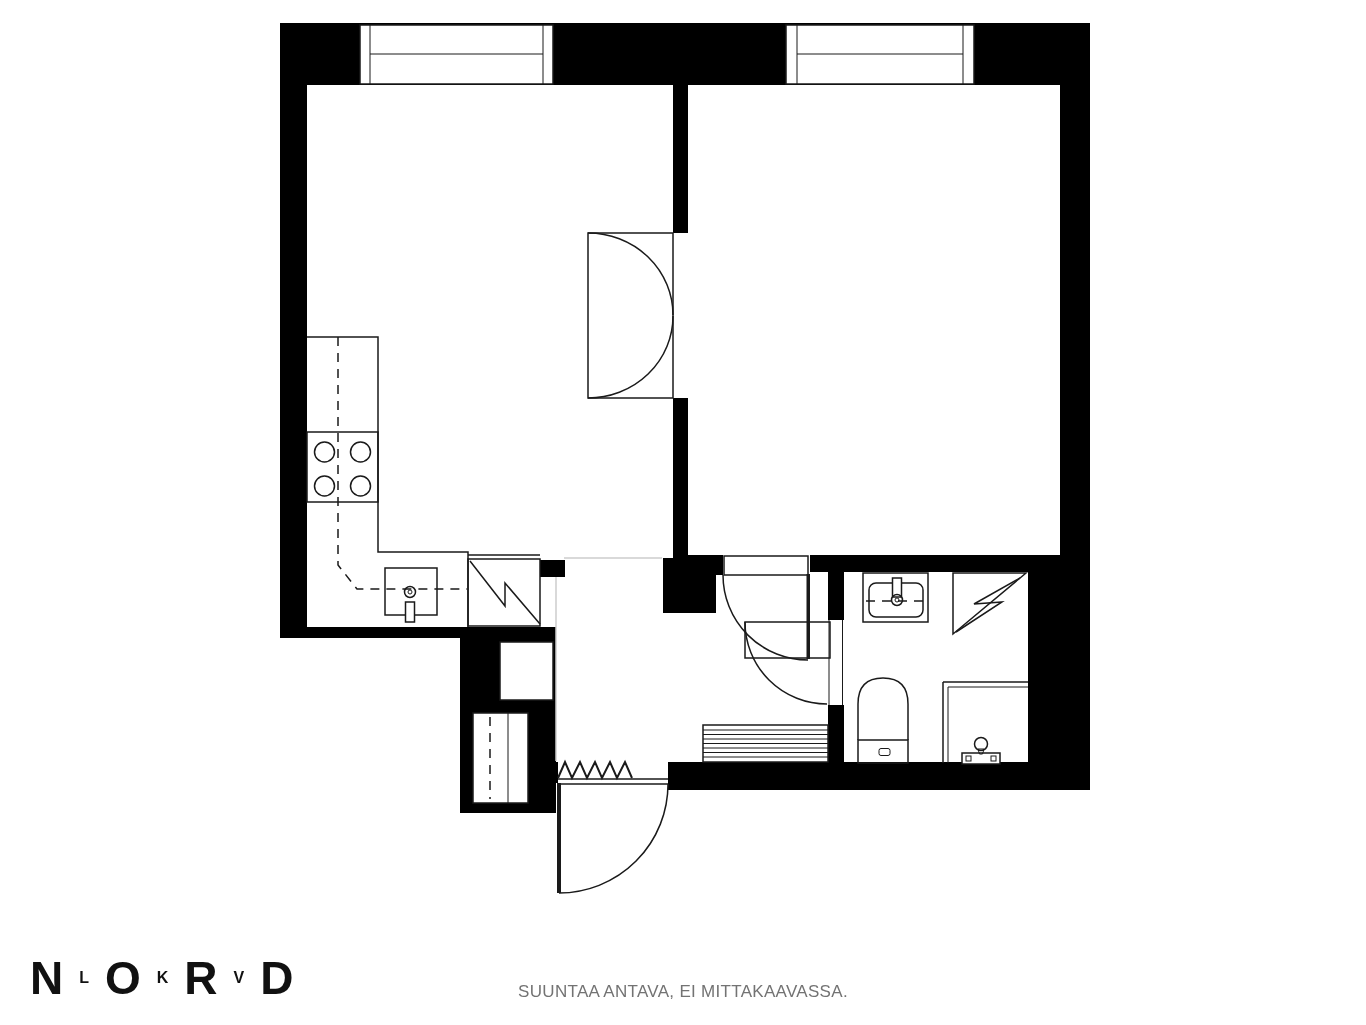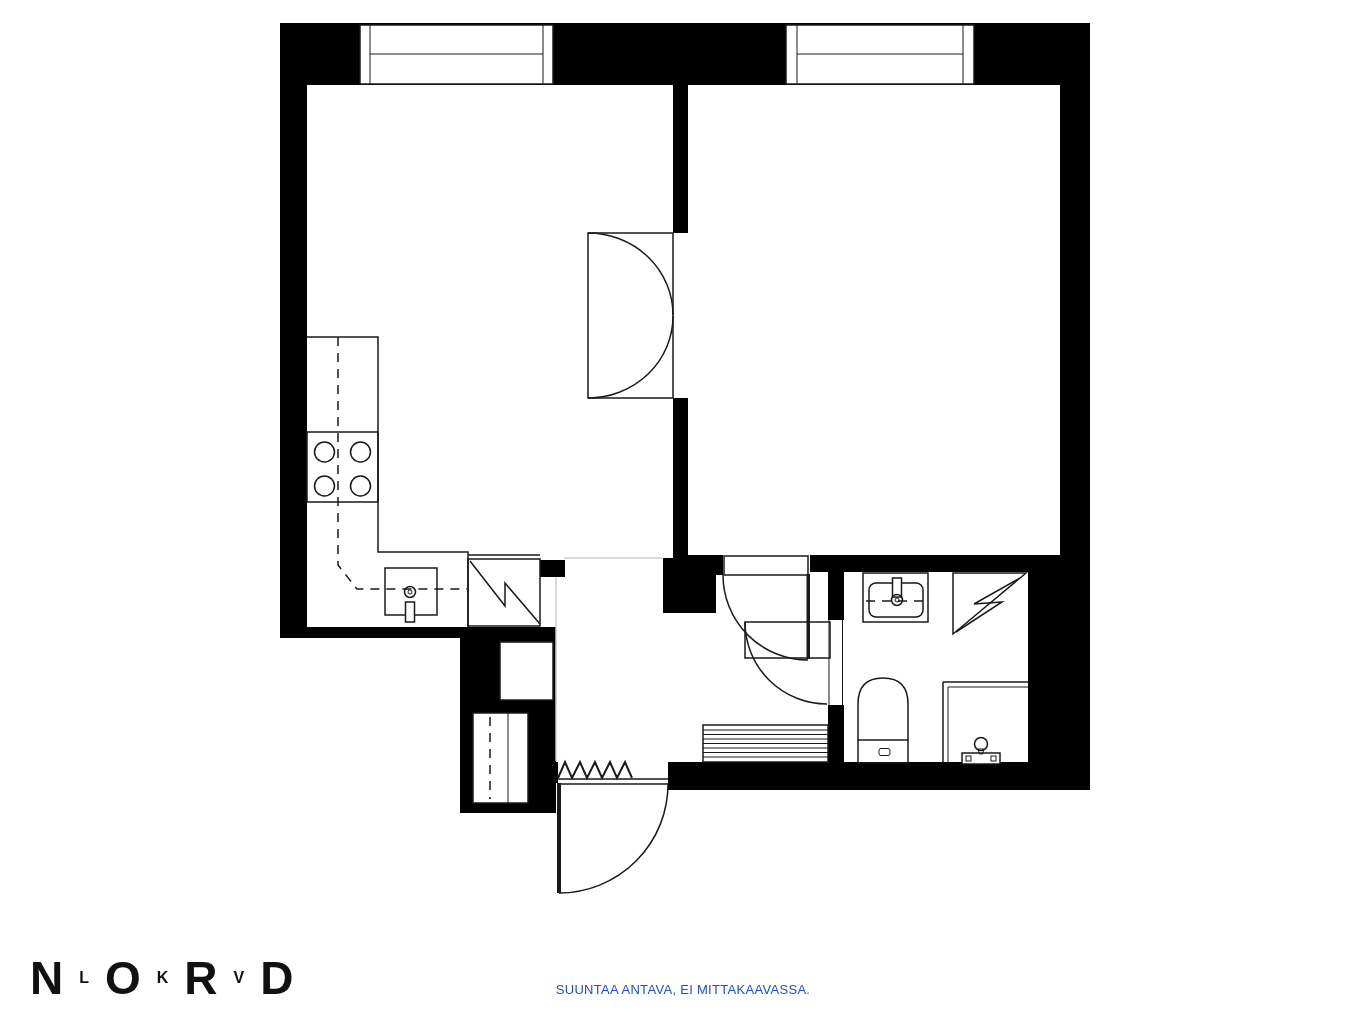--- a/index.html
+++ b/index.html
@@ -15,21 +15,21 @@
   .dash{stroke:#1a1a1a;stroke-width:1.5;fill:none;stroke-dasharray:9 7;}
   .guide{stroke:#cccccc;stroke-width:1.5;fill:none;}
   .whitefill{fill:#fff;stroke:none;}
   
   .logo{position:absolute;left:30px;top:952px;height:52px;display:flex;align-items:center;color:#111;}
   .logo .lg{font-size:46px;font-weight:900;letter-spacing:0;line-height:1;margin-right:16px;}
   .logo .sm{font-size:16px;font-weight:800;line-height:1;margin-right:16px;}
   .logo span:last-child{margin-right:0;}
   
   .disclaimer{position:absolute;top:982px;left:683px;transform:translateX(-50%);
-      font-size:13px;color:#1d4ed8;letter-spacing:.3px;white-space:nowrap;}
+      font-size:17px;color:#737373;letter-spacing:.3px;white-space:nowrap;}
 </style>
 </head>
 <body>
 
 <div class="page">
 
   <svg class="plan-svg" viewBox="0 0 1366 1025" xmlns="http://www.w3.org/2000/svg">
 
     <g>
       <rect class="w" x="280" y="23" width="810" height="62"></rect>

